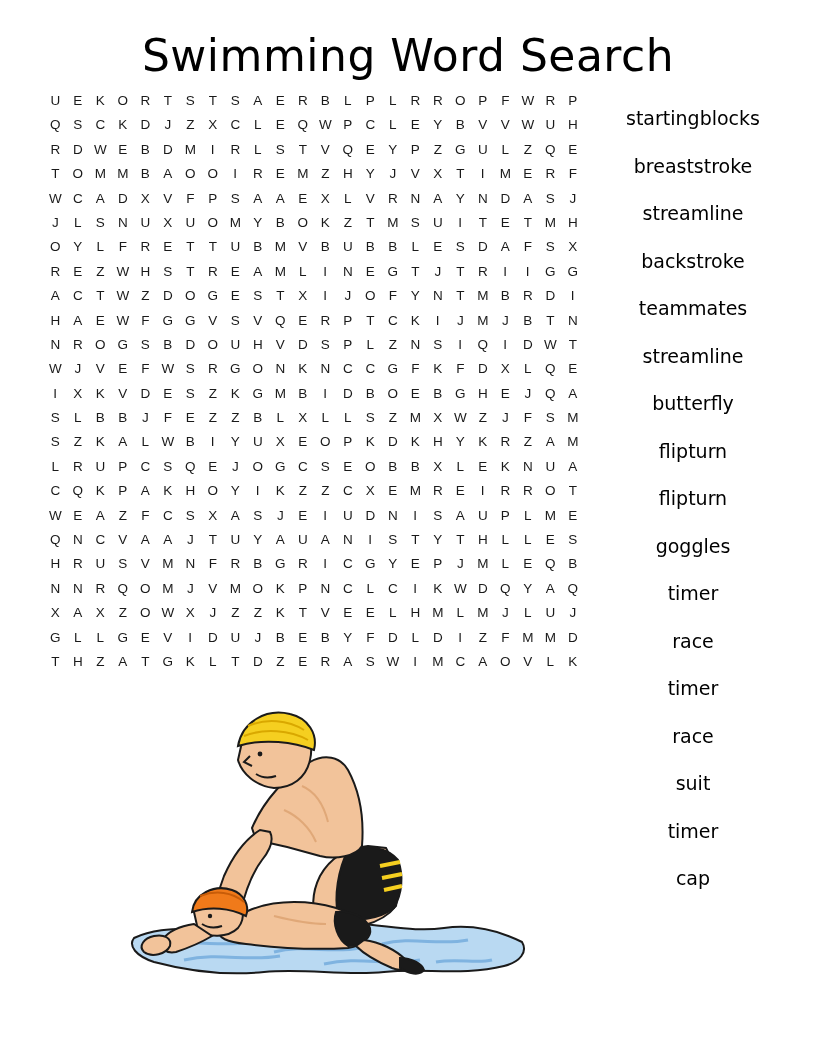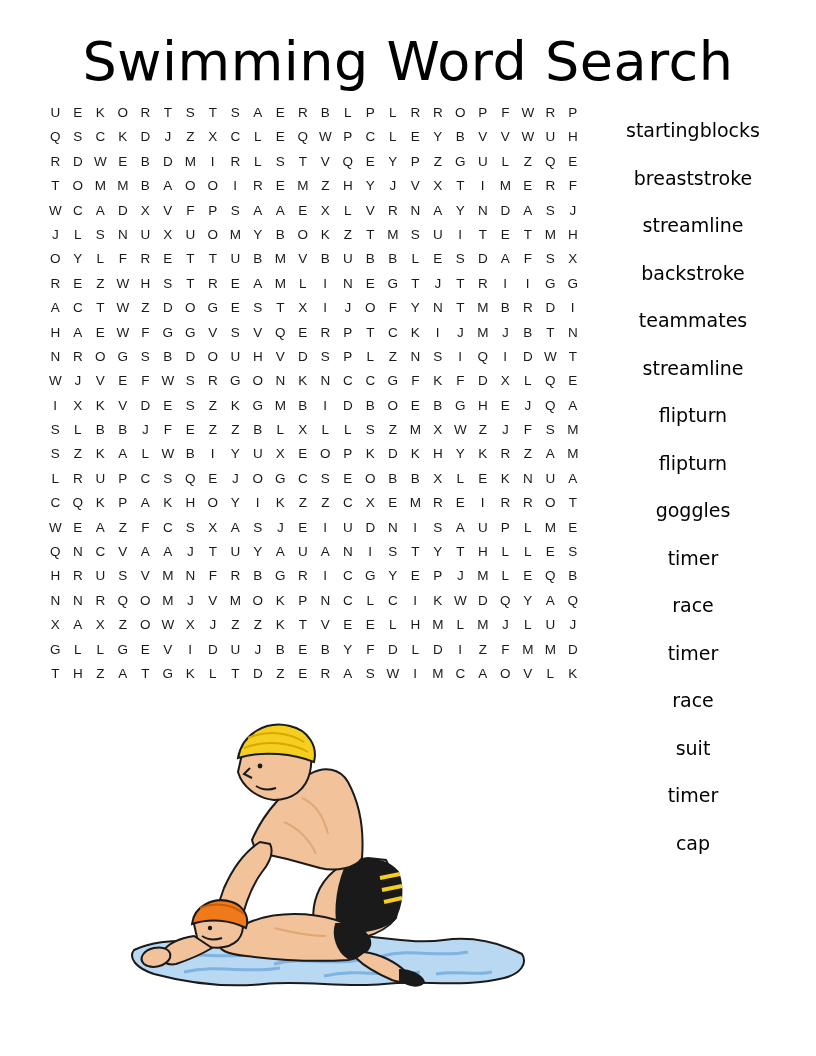--- a/index.html
+++ b/index.html
@@ -16,21 +16,21 @@
     overflow: hidden;
   }
   .page {
     width: 816px;
     height: 1056px;
     position: relative;
     box-sizing: border-box;
   }
   .title {
     text-align: center;
-    font-size: 54px;
+    font-size: 44px;
     font-weight: 400;
     letter-spacing: 0.5px;
     padding-top: 30px;
     padding-bottom: 8px;
     font-family: "DejaVu Sans", sans-serif;
   }
   .content {
     display: flex;
     flex-direction: row;
     align-items: flex-start;
@@ -782,20 +782,21 @@
       </div>
     </div>
 
     <div class="words-col" id="words">
         <div class="word">startingblocks</div>
         <div class="word">breaststroke</div>
         <div class="word">streamline</div>
         <div class="word">backstroke</div>
         <div class="word">teammates</div>
         <div class="word">streamline</div>
+        <div class="word">butterfly</div>
         <div class="word">flipturn</div>
         <div class="word">flipturn</div>
         <div class="word">goggles</div>
         <div class="word">timer</div>
         <div class="word">race</div>
         <div class="word">timer</div>
         <div class="word">race</div>
         <div class="word">suit</div>
         <div class="word">timer</div>
         <div class="word">cap</div>

